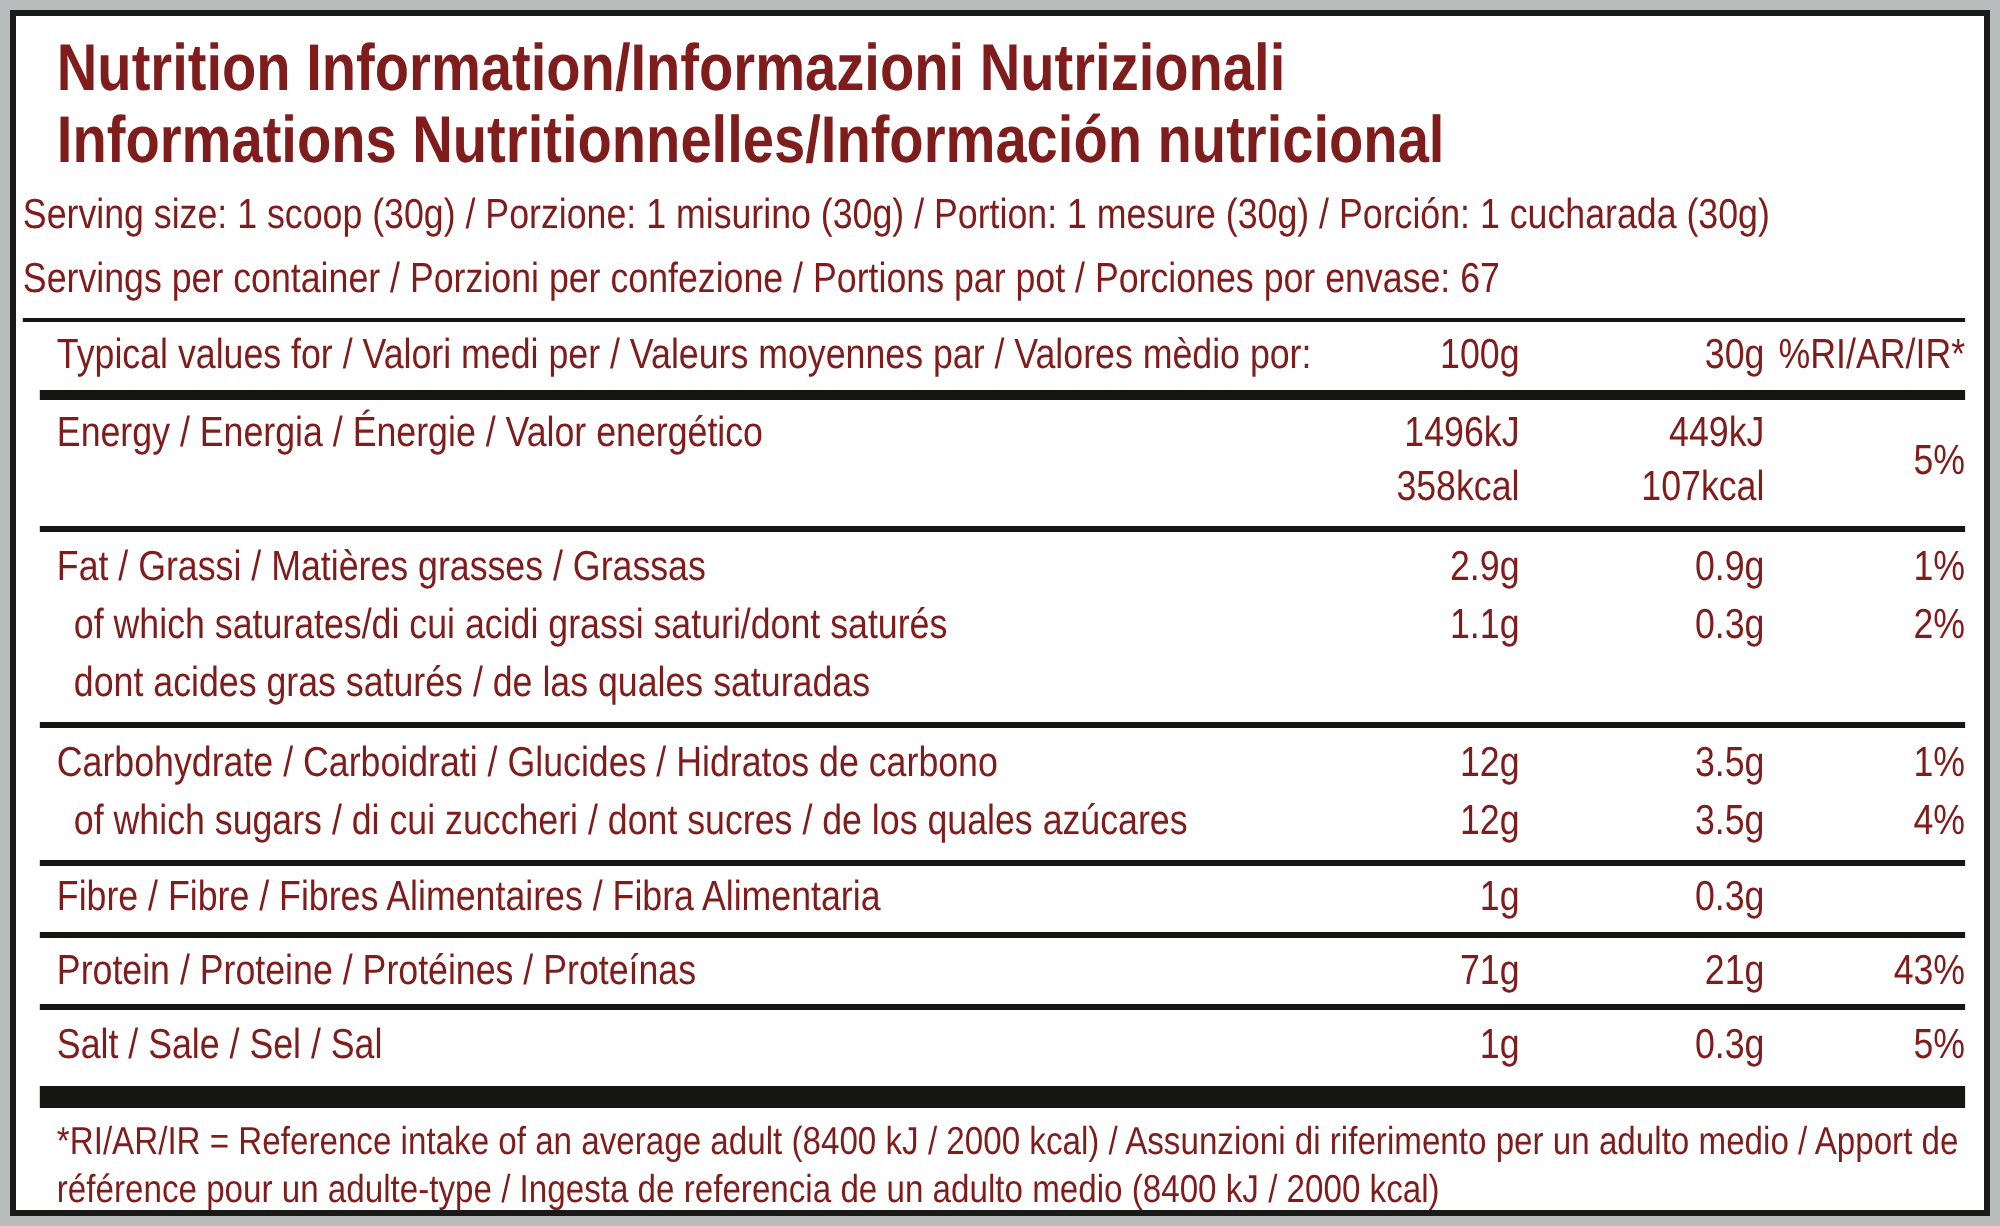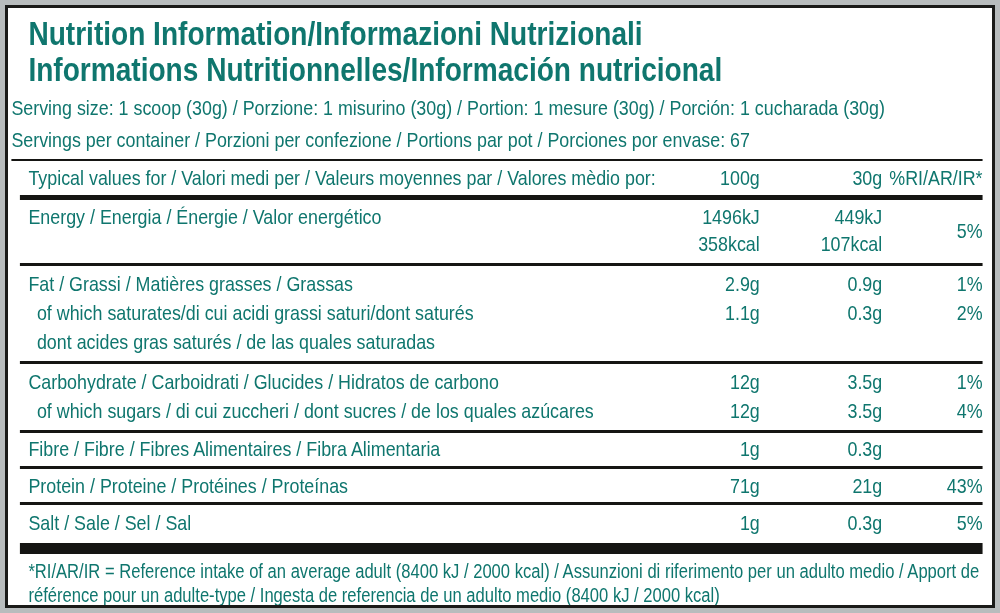--- a/index.html
+++ b/index.html
@@ -1,20 +1,20 @@
 <!DOCTYPE html>
 <html><head>
 <meta charset="utf-8">
 <style>
   html, body { margin: 0; padding: 0; background: #ffffff; }
   .frame {
     width: 1000px; height: 613px; box-sizing: border-box;
     background: #b8bcbd; padding: 5px;
     font-family: "Liberation Sans", "DejaVu Sans", sans-serif;
-    color: #0f766e;
+    color: #7f1d1d;
   }
   .inner {
     box-sizing: border-box; width: 100%; height: 100%;
     border: 3px solid #1a1a18; background: #ffffff; overflow: hidden;
   }
   
   .squeeze {
     width: 1157px; transform: scaleX(0.8504); transform-origin: 0 0;
     box-sizing: border-box; padding: 4px 11px 0 14px;
   }

